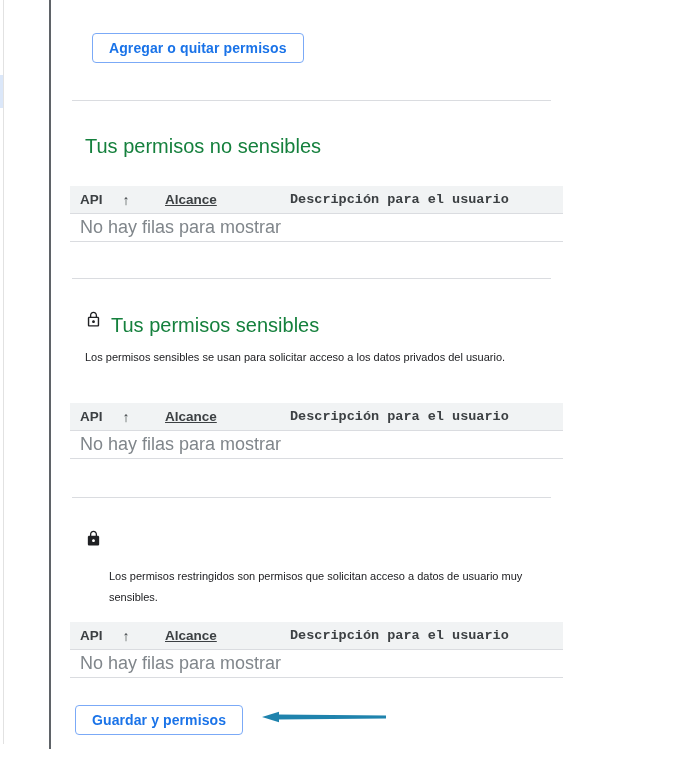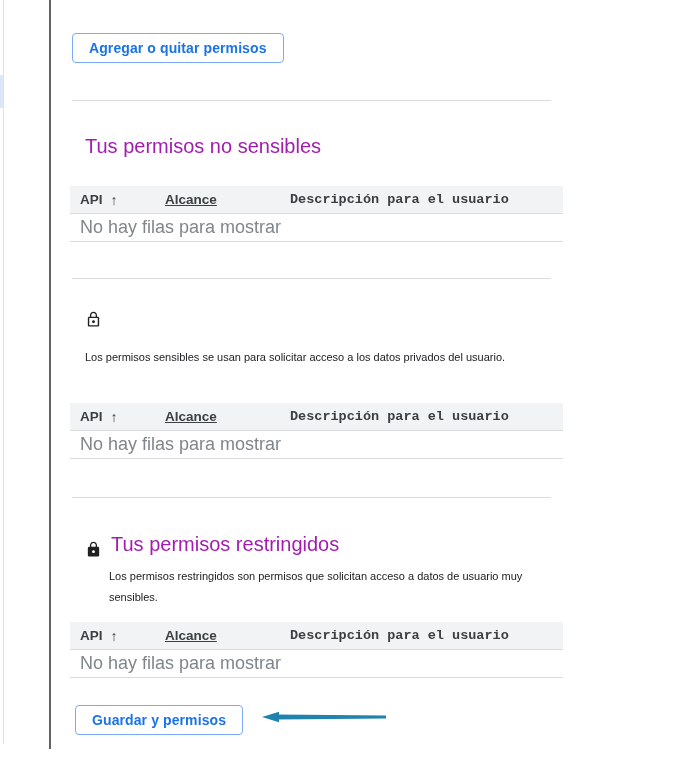--- a/index.html
+++ b/index.html
@@ -15,34 +15,34 @@
   .panel-divider-line{position:absolute;left:49px;top:0;width:2px;height:749px;background:#5f6368;}
 
   
   .gbtn{
     position:absolute;box-sizing:border-box;
     background:#ffffff;border:1px solid #7baaf7;border-radius:4px;
     color:#1a73e8;font-size:14px;font-weight:bold;letter-spacing:.1px;
     height:30px;line-height:28px;padding:0 16px;cursor:pointer;
     font-family:"Liberation Sans",sans-serif;
   }
-  .btn-add{left:72px;top:33px;}
+  .btn-add{left:92px;top:33px;}
   .btn-save{left:75px;top:705px;}
 
   
   .divider{position:absolute;left:72px;width:479px;height:1px;background:#dadce0;}
   .divider-1{top:100px;}
   .divider-2{top:278px;}
   .divider-3{top:497px;}
 
   
   .section-title{
     position:absolute;left:85px;margin:0;
-    font-size:20px;font-weight:400;color:#a21caf;line-height:28px;
-    display:flex;align-items:flex-end;gap:9px;white-space:nowrap;
+    font-size:20px;font-weight:400;color:#15803d;line-height:28px;
+    display:flex;align-items:flex-start;gap:9px;white-space:nowrap;
   }
   .title-1{top:132px;}
   .title-2{top:311px;}
   .title-3{top:530px;}
   .lock{display:inline-flex;width:17px;height:17px;flex:0 0 auto;}
   .lock svg{width:17px;height:17px;}
 
   
   .section-desc{
     position:absolute;left:85px;width:455px;margin:0;
@@ -54,21 +54,21 @@
   
   .scope-table{position:absolute;left:70px;width:493px;font-size:14px;}
   .table-1{top:186px;}
   .table-2{top:403px;}
   .table-3{top:622px;}
   .t-head{
     display:flex;align-items:center;height:27px;
     background:#f1f3f4;border-bottom:1px solid #dadce0;
     color:#3c4043;font-size:13.5px;font-weight:bold;
   }
-  .col-api{width:95px;padding-left:10px;box-sizing:border-box;display:flex;align-items:center;gap:8px;}
+  .col-api{width:95px;padding-left:10px;box-sizing:border-box;display:flex;align-items:center;gap:20px;}
   .col-alcance{width:125px;text-decoration:underline;}
   .col-desc{flex:1;font-family:Liberation Mono, monospace;}
   .sort-arrow{font-size:14px;line-height:1;color:#3c4043;}
   .t-empty{
     height:27px;line-height:27px;padding-left:10px;
     color:#80868b;border-bottom:1px solid #dadce0;font-size:18px;
   }
 
   
   .annotation-arrow{position:absolute;left:262px;top:709px;width:124px;height:16px;}
@@ -101,20 +101,21 @@
 </div>
 
 <div class="divider divider-2"></div>
 
 <h2 class="section-title title-2">
   <span class="lock">
     <svg viewBox="0 0 24 24" fill="#202124" xmlns="http://www.w3.org/2000/svg">
       <path d="M12 17c1.1 0 2-.9 2-2s-.9-2-2-2-2 .9-2 2 .9 2 2 2zm6-9h-1V6c0-2.76-2.24-5-5-5S7 3.24 7 6v2H6c-1.1 0-2 .9-2 2v10c0 1.1.9 2 2 2h12c1.1 0 2-.9 2-2V10c0-1.1-.9-2-2-2zM8.9 6c0-1.71 1.39-3.1 3.1-3.1s3.1 1.39 3.1 3.1v2H8.9V6zM18 20H6V10h12v10z"></path>
     </svg>
   </span>
+  <span>Tus permisos sensibles</span>
 </h2>
 <p class="section-desc desc-2">Los permisos sensibles se usan para solicitar acceso a los datos privados del usuario.</p>
 
 <div class="scope-table table-2">
   <div class="t-head">
     <div class="col-api">
       <span>API</span>
       <span class="sort-arrow">↑</span>
     </div>
     <div class="col-alcance">Alcance</div>
@@ -124,21 +125,20 @@
 </div>
 
 <div class="divider divider-3"></div>
 
 <h2 class="section-title title-3">
   <span class="lock">
     <svg viewBox="0 0 24 24" fill="#202124" xmlns="http://www.w3.org/2000/svg">
       <path d="M18 8h-1V6c0-2.76-2.24-5-5-5S7 3.24 7 6v2H6c-1.1 0-2 .9-2 2v10c0 1.1.9 2 2 2h12c1.1 0 2-.9 2-2V10c0-1.1-.9-2-2-2zm-6 9c-1.1 0-2-.9-2-2s.9-2 2-2 2 .9 2 2-.9 2-2 2zm3.1-9H8.9V6c0-1.71 1.39-3.1 3.1-3.1 1.71 0 3.1 1.39 3.1 3.1v2z"></path>
     </svg>
   </span>
-  <span>Tus permisos restringidos</span>
 </h2>
 <p class="section-desc desc-3">Los permisos restringidos son permisos que solicitan acceso a datos de usuario muy sensibles.</p>
 
 <div class="scope-table table-3">
   <div class="t-head">
     <div class="col-api">
       <span>API</span>
       <span class="sort-arrow">↑</span>
     </div>
     <div class="col-alcance">Alcance</div>

